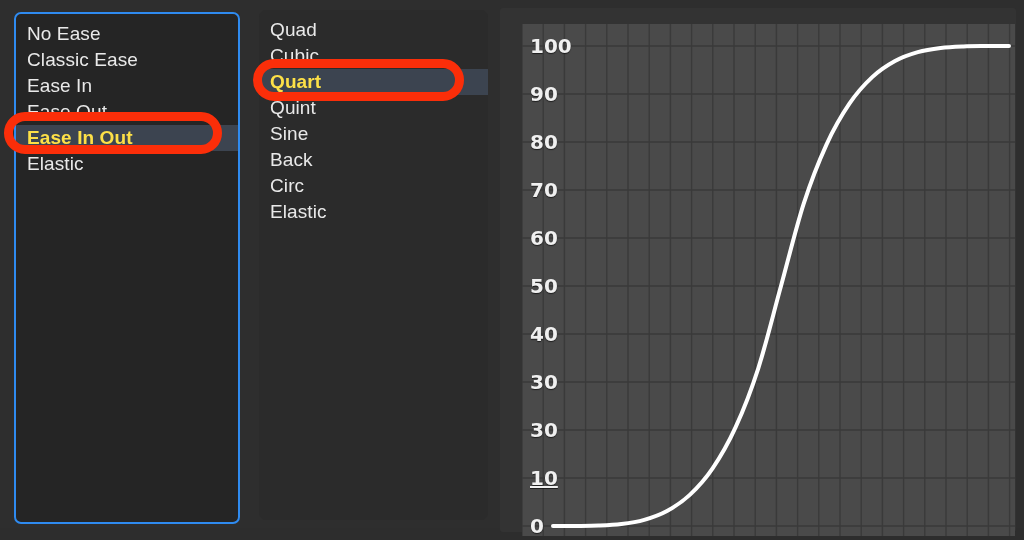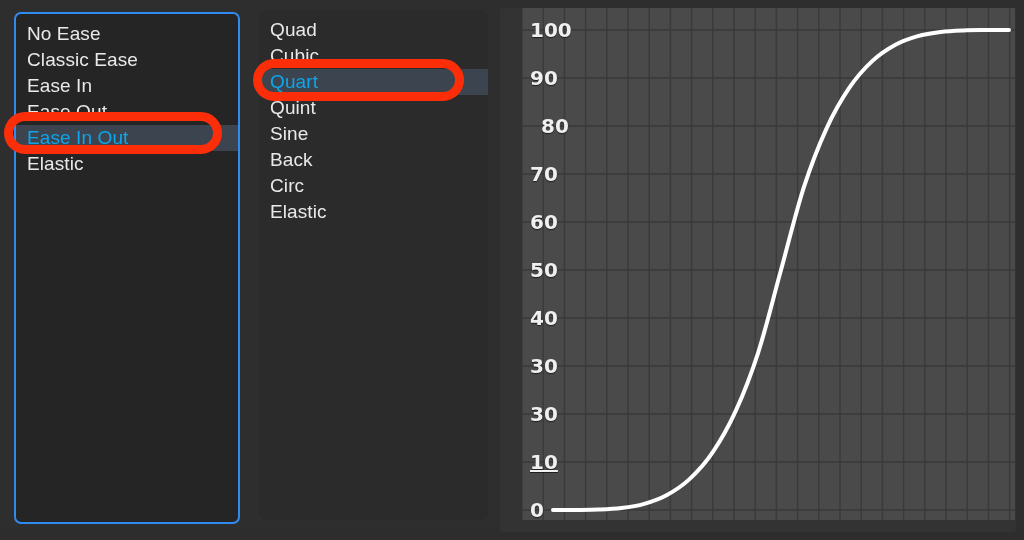--- a/index.html
+++ b/index.html
@@ -61,37 +61,38 @@
     height: 26px;
     line-height: 26px;
     padding-left: 11px;
     color: #e9e9e9;
     font-size: 19px;
     white-space: nowrap;
     letter-spacing: 0.1px;
   }
   .list-row.selected {
     background: #3c4450;
-    color: #0ea5e9;
+    color: #fde047;
+    font-weight: bold;
   }
 
   
   #chart-panel {
     position: absolute;
     left: 500px;
     top: 8px;
     width: 516px;
     height: 524px;
     background: #333333;
     border-radius: 3px;
   }
   #plot-area {
     position: absolute;
     left: 22px;
-    top: 0;
+    top: 16px;
     width: 493px;
     height: 512px;
     background: #4a4a4a;
     overflow: hidden;
   }
   #grid-svg {
     position: absolute;
     left: 0; top: 0;
   }
   .y-axis-labels {
@@ -198,21 +199,21 @@
           <line x1="0" x2="493" y1="310.0" y2="310.0" stroke="#3a3a3a" stroke-width="1.4"></line>
           <line x1="0" x2="493" y1="358.0" y2="358.0" stroke="#3a3a3a" stroke-width="1.4"></line>
           <line x1="0" x2="493" y1="406.0" y2="406.0" stroke="#3a3a3a" stroke-width="1.4"></line>
           <line x1="0" x2="493" y1="454.0" y2="454.0" stroke="#3a3a3a" stroke-width="1.4"></line>
           <line x1="0" x2="493" y1="502.0" y2="502.0" stroke="#3a3a3a" stroke-width="1.4"></line>
           <path d="M 31.00 502.00 C 34.80 502.00, 46.20 502.04, 53.80 501.98 C 61.40 501.91, 69.00 501.94, 76.60 501.62 C 84.20 501.30, 91.80 501.02, 99.40 500.06 C 107.00 499.10, 114.60 498.03, 122.20 495.86 C 129.80 493.68, 137.40 491.16, 145.00 487.00 C 152.60 482.84, 160.20 478.00, 167.80 470.90 C 175.40 463.79, 183.00 455.58, 190.60 444.38 C 198.20 433.18, 205.80 420.34, 213.40 403.70 C 221.00 387.06, 228.60 368.15, 236.20 344.54 C 243.80 320.92, 251.40 289.51, 259.00 262.00 C 266.60 234.49, 274.20 203.08, 281.80 179.46 C 289.40 155.85, 297.00 136.94, 304.60 120.30 C 312.20 103.66, 319.80 90.82, 327.40 79.62 C 335.00 68.42, 342.60 60.21, 350.20 53.10 C 357.80 46.00, 365.40 41.16, 373.00 37.00 C 380.60 32.84, 388.20 30.32, 395.80 28.14 C 403.40 25.97, 411.00 24.90, 418.60 23.94 C 426.20 22.98, 433.80 22.70, 441.40 22.38 C 449.00 22.06, 456.60 22.09, 464.20 22.02 C 471.80 21.96, 483.20 22.00, 487.00 22.00" fill="none" stroke="#ffffff" stroke-width="4" stroke-linecap="round"></path>
         </svg>
       <div class="y-axis-labels" id="y-axis-labels">
           <div class="y-tick" style="top: 22px;">100</div>
           <div class="y-tick" style="top: 70px;">90</div>
-          <div class="y-tick" style="top: 118px; margin-left: 11px;">80</div>
+          <div class="y-tick" style="top: 118px;">80</div>
           <div class="y-tick" style="top: 166px;">70</div>
           <div class="y-tick" style="top: 214px;">60</div>
           <div class="y-tick" style="top: 262px;">50</div>
           <div class="y-tick" style="top: 310px; text-align: center;">40</div>
           <div class="y-tick" style="top: 358px;">30</div>
           <div class="y-tick" style="top: 406px;">30</div>
           <div class="y-tick" style="top: 454px; text-decoration: underline;">10</div>
           <div class="y-tick" style="top: 502px;">0</div>
         </div>
     </div>

